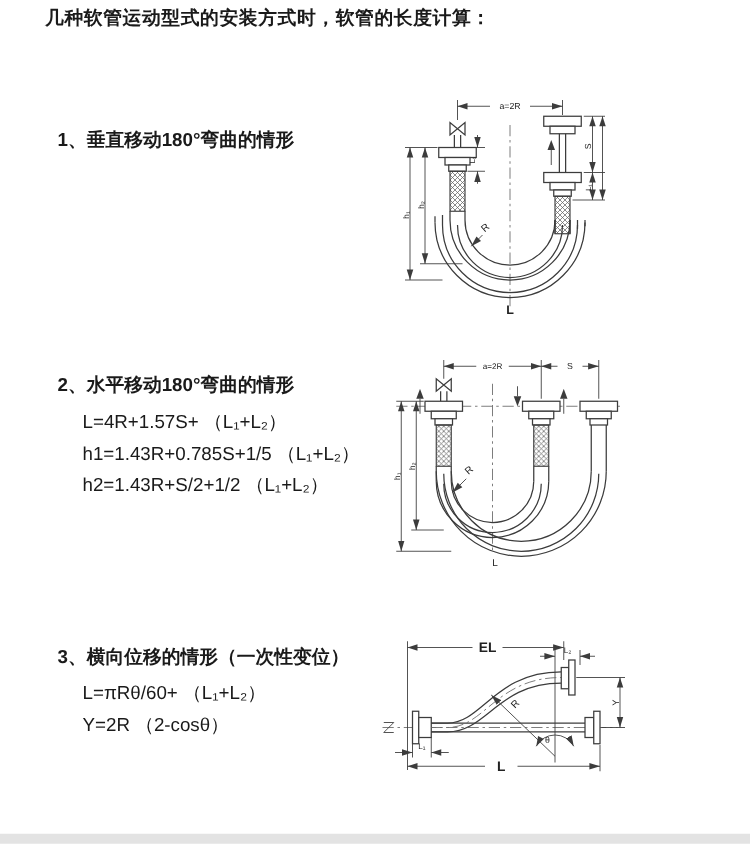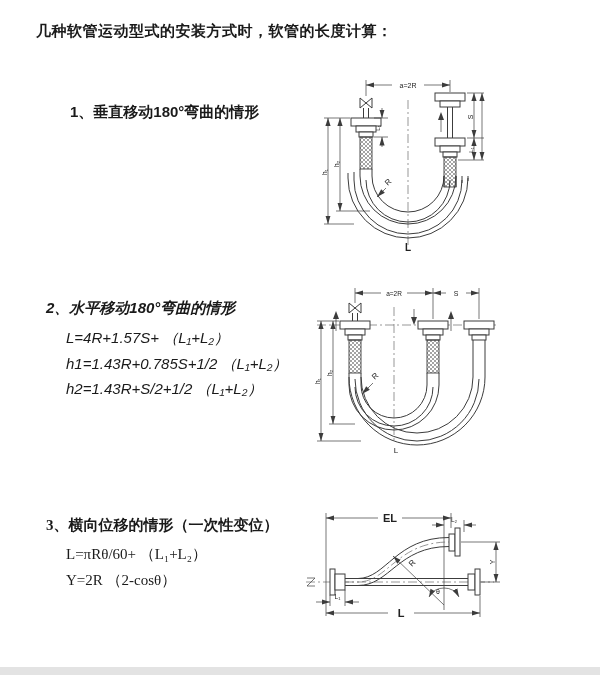--- a/index.html
+++ b/index.html
@@ -1,30 +1,30 @@
 <!DOCTYPE html>
 <html><head>
 <meta charset="utf-8">
 <style>
   html,body{margin:0;padding:0;}
   body{
     width:600px;height:675px;position:relative;background:#ffffff;overflow:hidden;
     font-family:"Liberation Sans","DejaVu Sans",sans-serif;color:#1a1a1a;
   }
   .page-title{
-    position:absolute;left:36px;top:22px;font-size:15px;font-weight:bold;
+    position:absolute;left:36px;top:5px;font-size:15px;font-weight:bold;
     letter-spacing:0.5px;white-space:nowrap;
   }
   .section{position:absolute;left:46px;}
   .section-heading{font-size:15px;font-weight:bold;margin:0 0 7px 0;white-space:nowrap;}
   .formulas{margin:0;padding:0 0 0 20px;list-style:none;}
   .formulas div{font-size:15px;line-height:25.5px;white-space:nowrap;}
-  #sec1{top:103px;margin-left:24px;}
-  #sec2{top:299px;font-style:italic;}
-  #sec3{top:516px;font-family:Liberation Serif, serif;}
+  #sec1{top:103px;}
+  #sec2{top:299px;}
+  #sec3{top:516px;}
   .diag{position:absolute;}
   #d1{left:308px;top:72px;}
   #d2{left:303px;top:281px;}
   #d3{left:298px;top:498px;}
   svg line, svg path, svg rect, svg polyline{vector-effect:none;}
   .obj{stroke:#3c3c3c;stroke-width:1;fill:none;}
   .thin{stroke:#3c3c3c;stroke-width:0.7;fill:none;}
   .dim{stroke:#3c3c3c;stroke-width:0.7;fill:none;}
   .cl{stroke:#6a6a6a;stroke-width:0.7;fill:none;stroke-dasharray:9 3 2 3;}
   .fw{fill:#ffffff;stroke:#3c3c3c;stroke-width:1;}
@@ -39,21 +39,21 @@
 <div class="section" id="sec1">
   <div class="section-heading">1、垂直移动180°弯曲的情形</div>
   <div class="formulas">
   </div>
 </div>
 
 <div class="section" id="sec2">
   <div class="section-heading">2、水平移动180°弯曲的情形</div>
   <div class="formulas">
     <div>L=4R+1.57S+ （L₁+L₂）</div>
-    <div>h1=1.43R+0.785S+1/2 （L₁+L₂）</div>
+    <div>h1=1.43R+0.785S+1/5 （L₁+L₂）</div>
     <div>h2=1.43R+S/2+1/2 （L₁+L₂）</div>
   </div>
 </div>
 
 <div class="section" id="sec3">
   <div class="section-heading">3、横向位移的情形（一次性变位）</div>
   <div class="formulas">
     <div>L=πRθ/60+ （L₁+L₂）</div>
     <div>Y=2R （2-cosθ）</div>
   </div>

